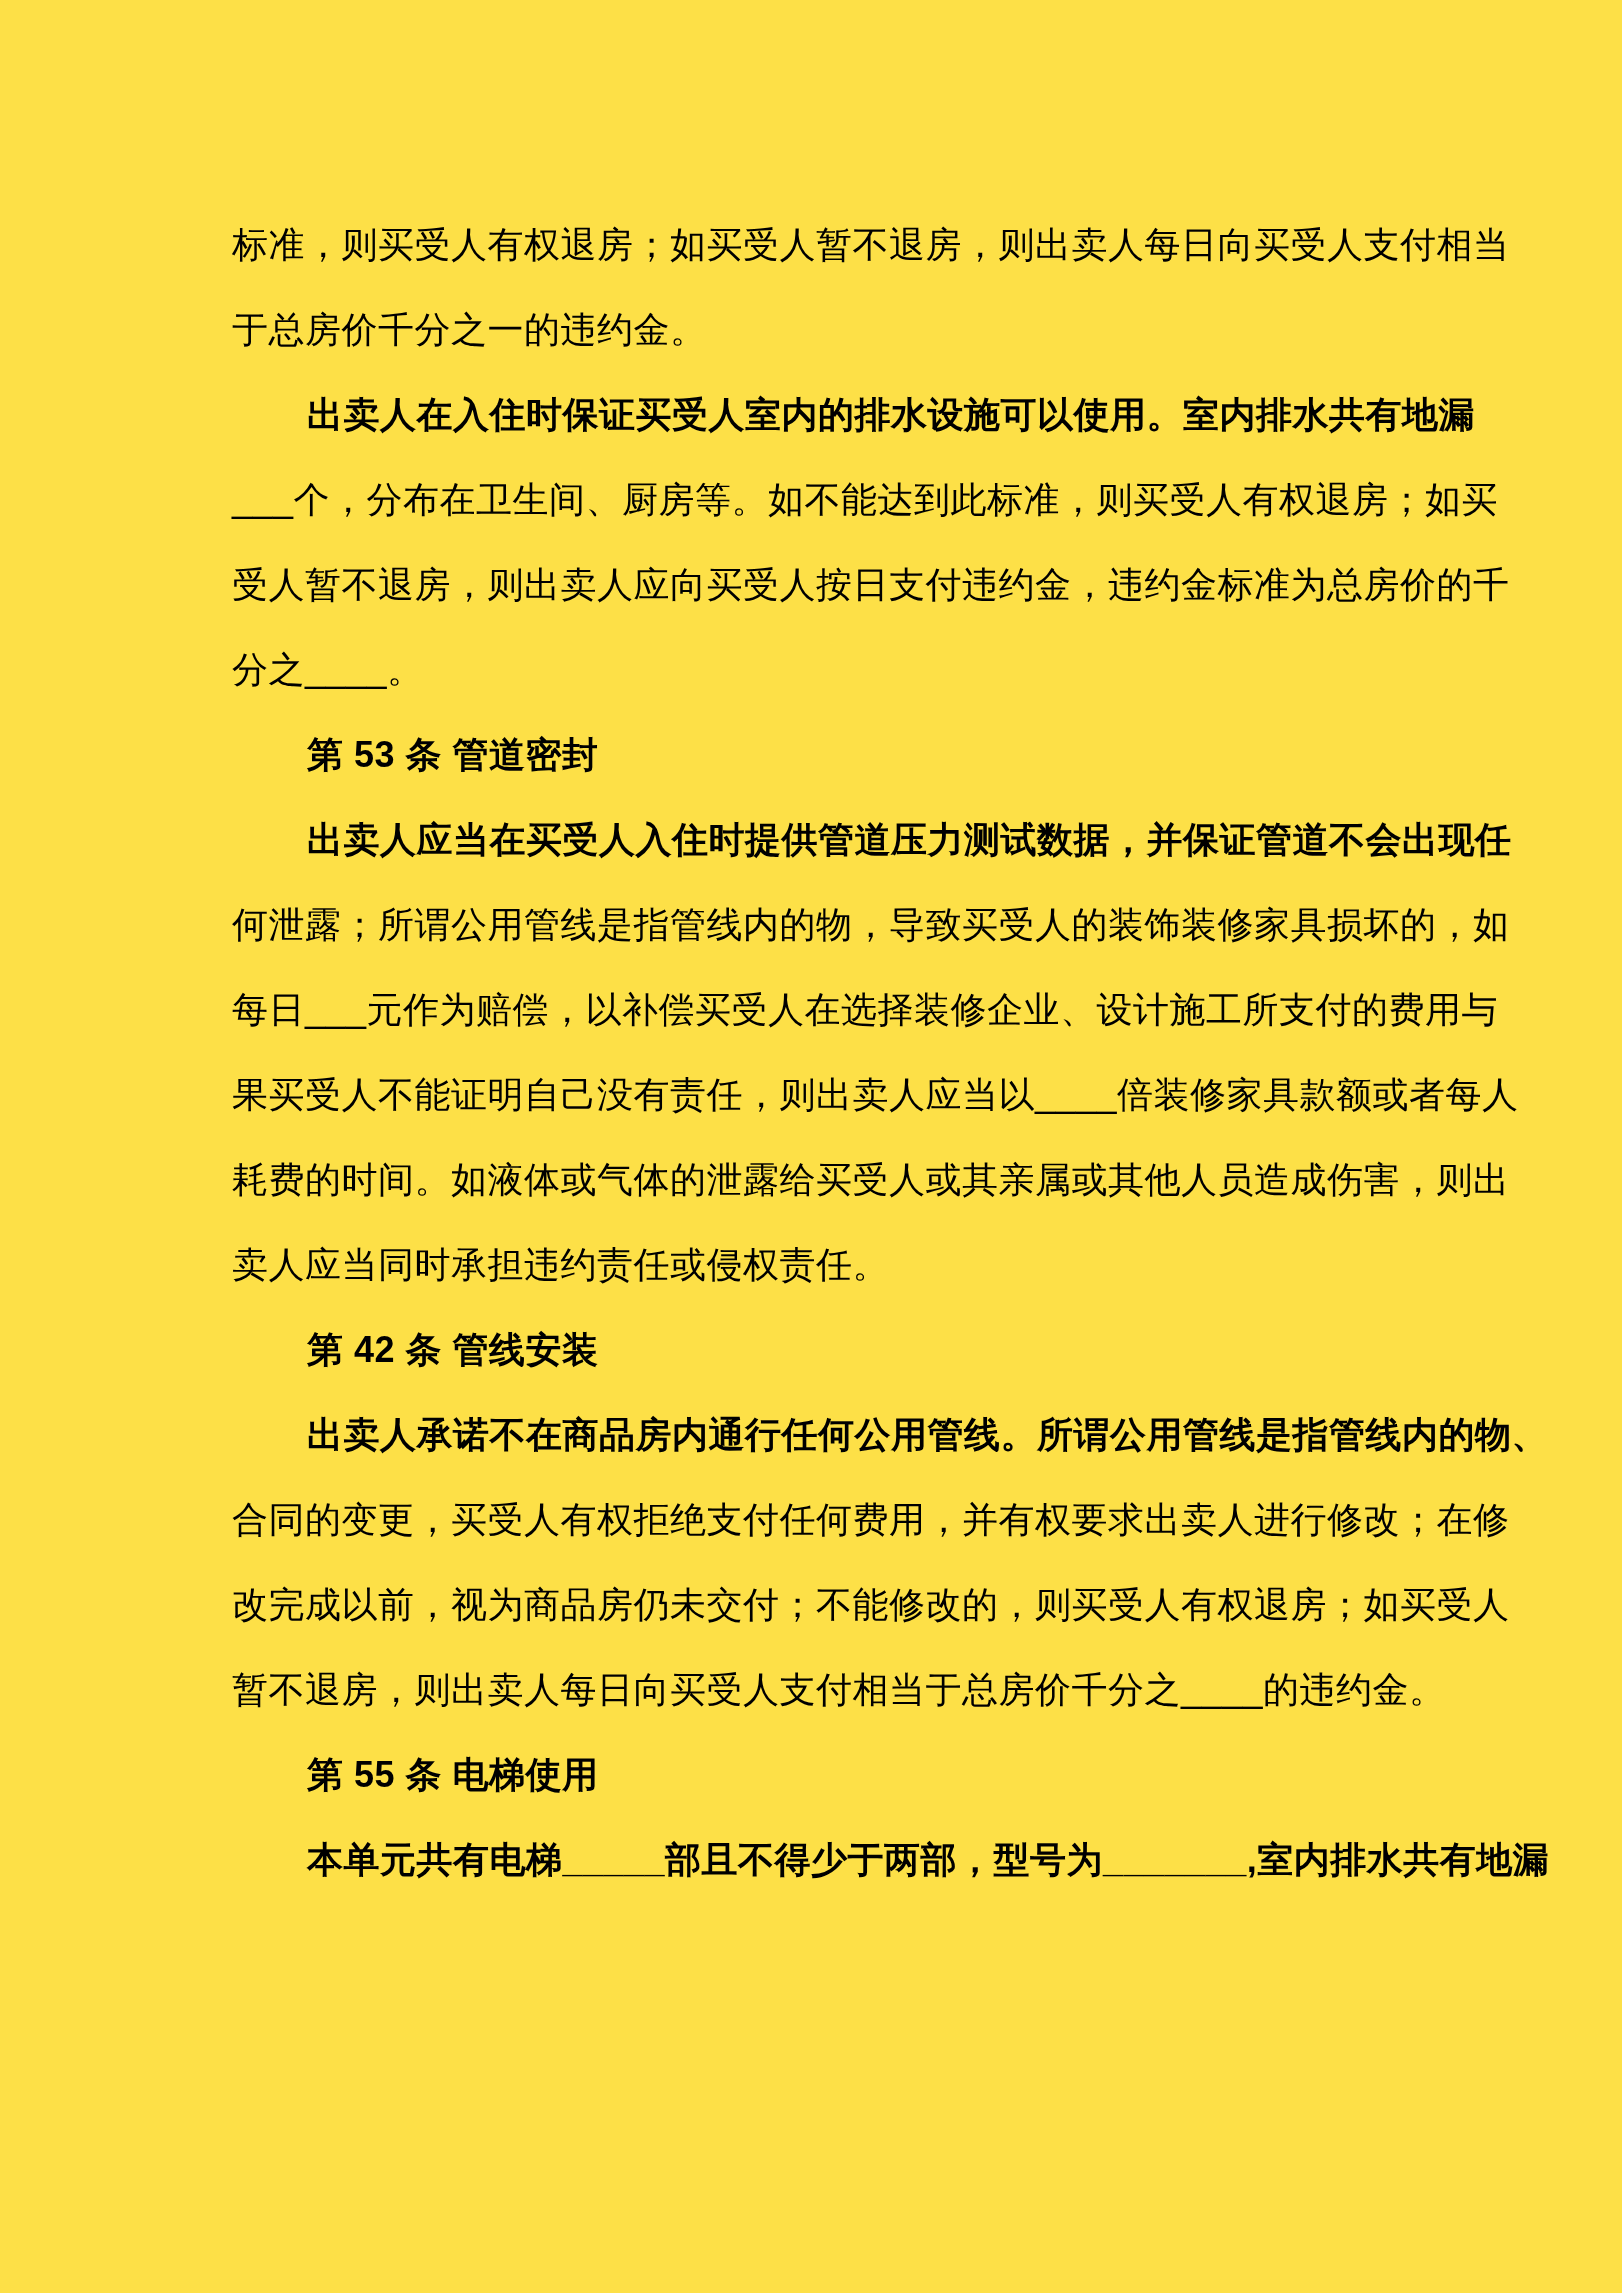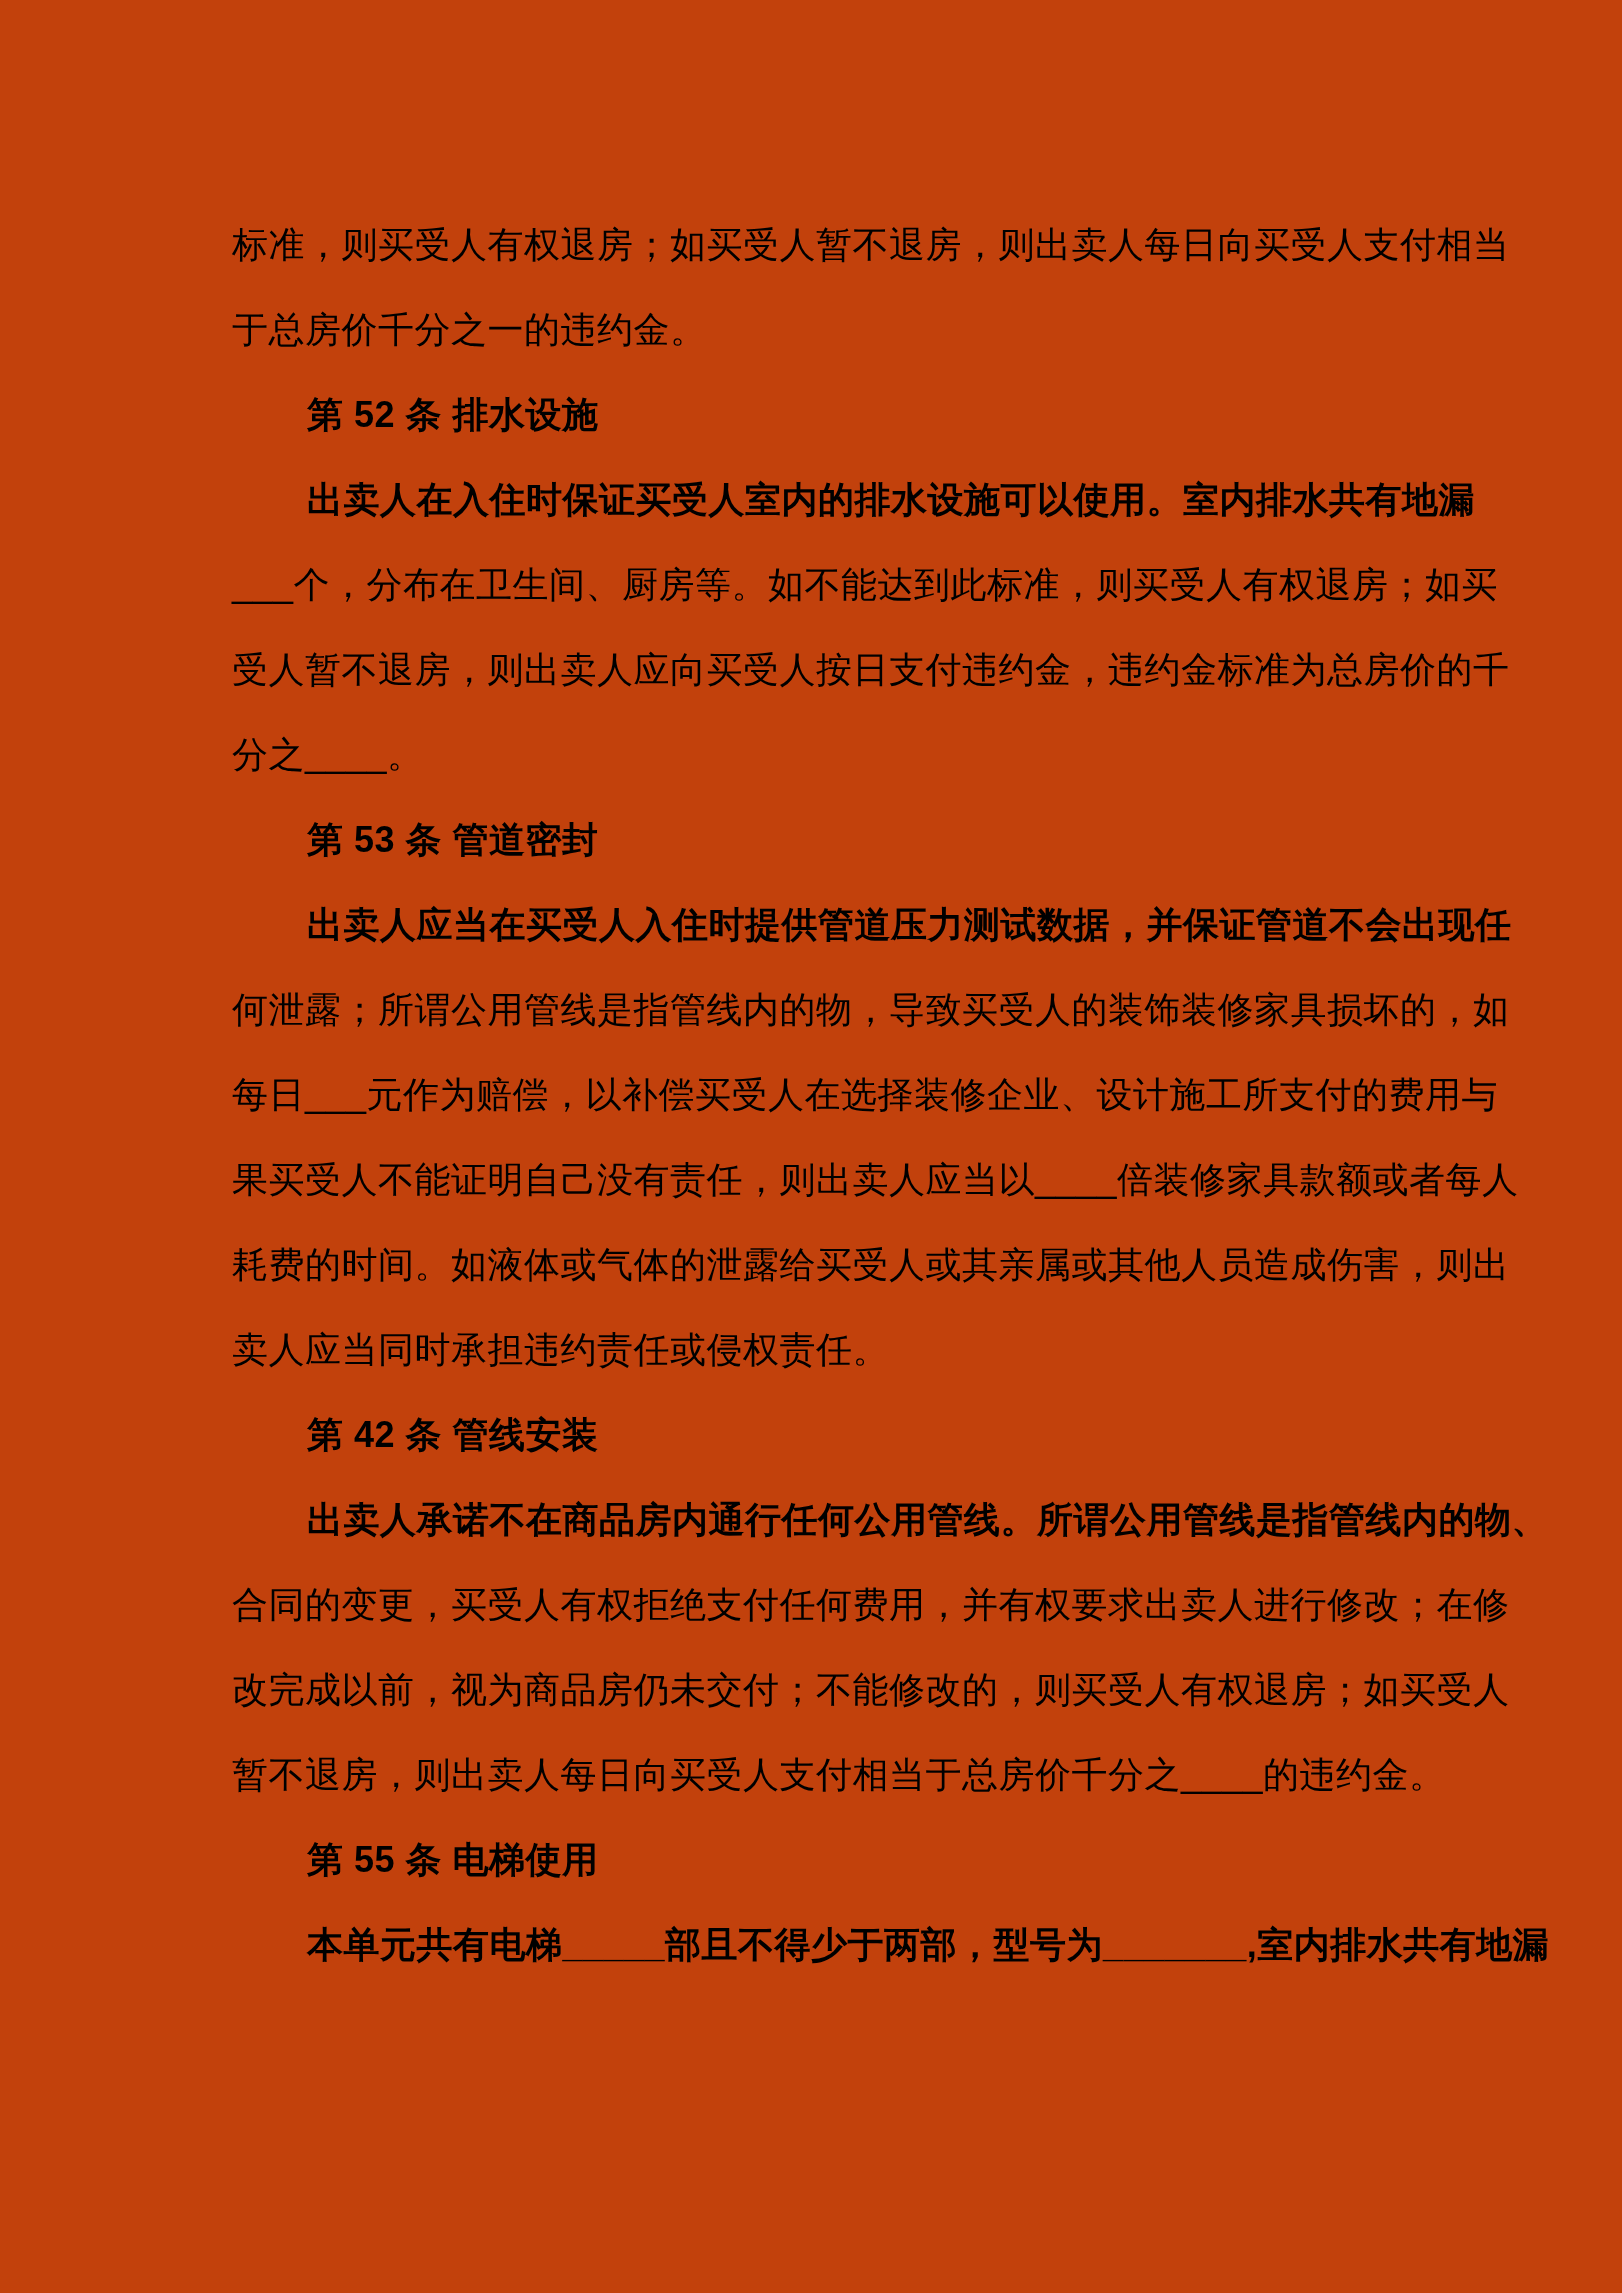--- a/index.html
+++ b/index.html
@@ -12,21 +12,21 @@
     height: 2294px;
     position: relative;
     font-family: "Liberation Sans", sans-serif;
     color: #000000;
   }
   .page {
     position: absolute;
     top: 0; left: 0;
     width: 1623px;
     height: 2294px;
-    background: #c2410c;
+    background: #fde047;
     box-sizing: border-box;
     padding: 202px 227px 0 232px;
   }
   .line {
     font-size: 36px;
     line-height: 85px;
     letter-spacing: 0.5px;
     white-space: nowrap;
     font-weight: 400;
   }
@@ -37,21 +37,20 @@
   .line.heading {
     font-weight: 700;
   }
 </style>
 </head>
 <body>
 
 <div class="page">
   <div class="line">标准，则买受人有权退房；如买受人暂不退房，则出卖人每日向买受人支付相当</div>
   <div class="line">于总房价千分之一的违约金。</div>
-  <div class="line heading indent">第 52 条  排水设施</div>
   <div class="line indent">出卖人在入住时保证买受人室内的排水设施可以使用。室内排水共有地漏</div>
   <div class="line">___个，分布在卫生间、厨房等。如不能达到此标准，则买受人有权退房；如买</div>
   <div class="line">受人暂不退房，则出卖人应向买受人按日支付违约金，违约金标准为总房价的千</div>
   <div class="line">分之____。</div>
   <div class="line heading indent">第 53 条  管道密封</div>
   <div class="line indent">出卖人应当在买受人入住时提供管道压力测试数据，并保证管道不会出现任</div>
   <div class="line">何泄露；所谓公用管线是指管线内的物，导致买受人的装饰装修家具损坏的，如</div>
   <div class="line">每日___元作为赔偿，以补偿买受人在选择装修企业、设计施工所支付的费用与</div>
   <div class="line">果买受人不能证明自己没有责任，则出卖人应当以____倍装修家具款额或者每人</div>
   <div class="line">耗费的时间。如液体或气体的泄露给买受人或其亲属或其他人员造成伤害，则出</div>

